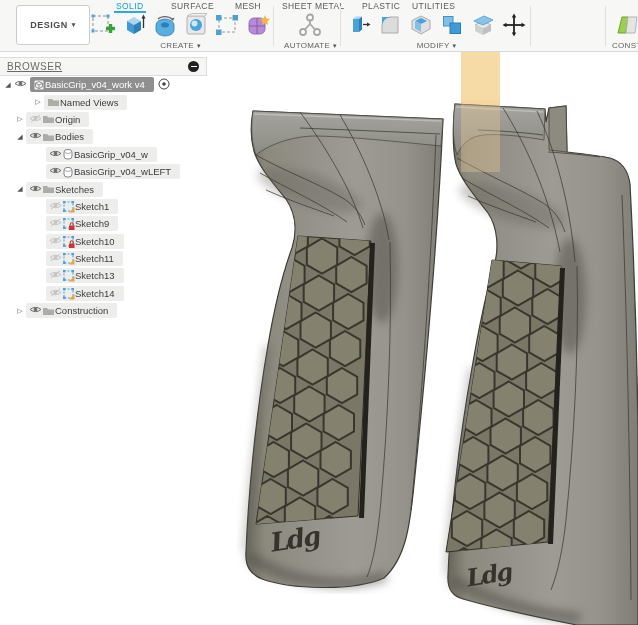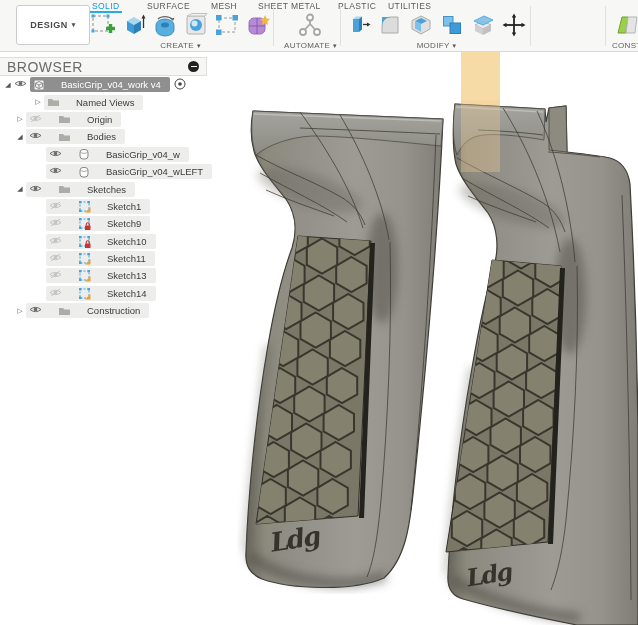--- a/index.html
+++ b/index.html
@@ -5,45 +5,45 @@
   html,body{width:638px;height:625px;margin:0;overflow:hidden;background:#fff;
     font-family:"Liberation Sans",sans-serif;-webkit-font-smoothing:antialiased;}
   .stage{position:relative;width:638px;height:625px;background:#fff;}
 
   
   #viewport{position:absolute;left:0;top:0;width:638px;height:625px;z-index:1;}
 
   
   .toolbar{position:absolute;left:0;top:0;width:638px;height:51px;background:#f7f7f6;
     border-bottom:1px solid #d9d9d9;z-index:10;}
-  .tab{position:absolute;top:1px;font-size:8.5px;letter-spacing:.4px;color:#5a5a5a;cursor:pointer;}
+  .tab{position:absolute;top:1px;font-size:8.5px;letter-spacing:.4px;color:#5a5a5a;cursor:pointer;margin-left:24px;}
   .tab.active{color:#0a9bd7;}
   .tab.active::after{content:"";position:absolute;left:-2px;right:-2px;bottom:-2px;height:2.5px;background:#29abe2;}
   .design-btn{position:absolute;left:16px;top:5px;width:72px;height:38px;background:#fff;
     border:1px solid #ccc;border-radius:3px;display:flex;align-items:center;justify-content:center;
     font-size:9px;font-weight:bold;color:#4a4a4a;letter-spacing:.5px;gap:4px;cursor:pointer;}
   .caret-char{font-size:7px;color:#555;}
   .tgroup{position:absolute;top:11px;display:flex;flex-direction:column;align-items:center;}
   .tg-icons{display:flex;gap:3px;align-items:center;}
   .tg-label{font-size:8px;color:#5f5f5f;margin-top:2px;letter-spacing:.3px;white-space:nowrap;display:flex;gap:3px;align-items:center;}
   .tbtn{width:28px;height:28px;display:flex;align-items:center;justify-content:center;cursor:pointer;}
   .tdiv{position:absolute;top:6px;height:40px;width:1px;background:#e0e0e0;}
 
   
   .browser{position:absolute;left:0;top:57px;width:207px;z-index:5;font-size:9.5px;color:#3c3c3c;}
   .b-header{height:17px;background:#f6f6f5;border:1px solid #ddd;border-left:none;
     display:flex;align-items:center;padding:0 7px;}
-  .b-title{font-size:14px;color:#6a6a6a;letter-spacing:.5px;flex:1;}
+  .b-title{font-size:10px;color:#6a6a6a;letter-spacing:.5px;flex:1;text-decoration:underline;}
   .minus-ic{width:11px;height:11px;border-radius:50%;background:#222;position:relative;cursor:pointer;}
   .minus-ic::after{content:"";position:absolute;left:2.5px;top:4.8px;width:6px;height:1.5px;background:#fff;}
   .row{height:17.4px;display:flex;align-items:center;cursor:pointer;}
   .caret{width:12px;display:inline-flex;justify-content:center;color:#555;flex:0 0 12px;}
   .caret.open::before{content:"◢";font-size:7px;}
   .caret.closed::before{content:"▷";font-size:7px;}
-  .pill{display:inline-flex;align-items:center;gap:16px;background:#ededec;border-radius:2px;
+  .pill{display:inline-flex;align-items:center;gap:0;background:#ededec;border-radius:2px;
     height:15px;padding:0 9px 0 3px;}
   .pill.sel{background:#8f8f8f;color:#fff;}
   .gear-ic::before{content:"⚙";font-size:11px;color:#8d8d8d;line-height:1;}
   .radio-ic{margin-left:4px;}
   .lbl{white-space:nowrap;}
 
   .hex{fill:#85816f;stroke:#38362d;stroke-width:2px;}
   .contour{fill:none;stroke:#3b3931;stroke-width:1px;opacity:.75;}
   .logo-text{font-family:"DejaVu Serif",serif;font-style:italic;font-weight:bold;
     fill:#35332b;letter-spacing:-2px;}

